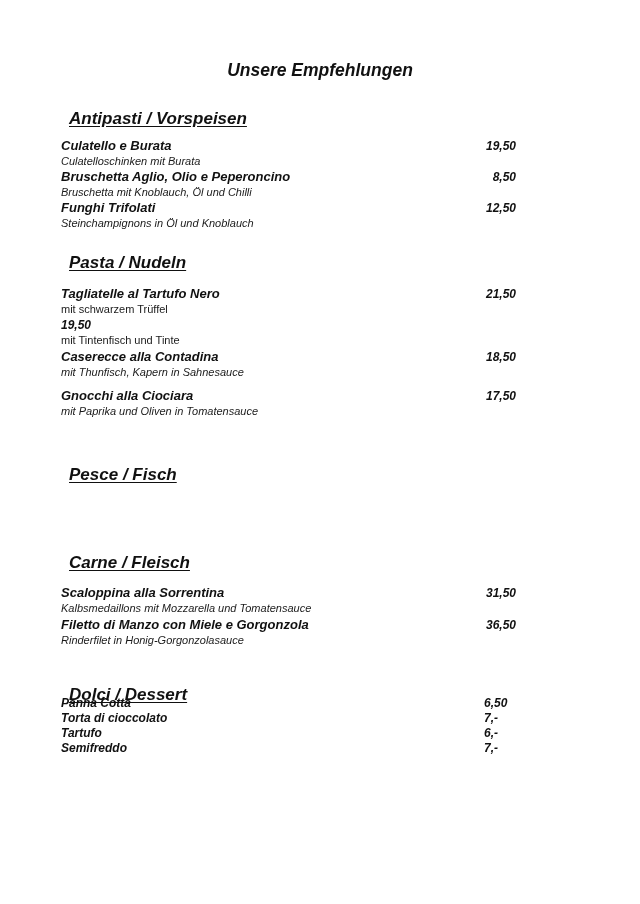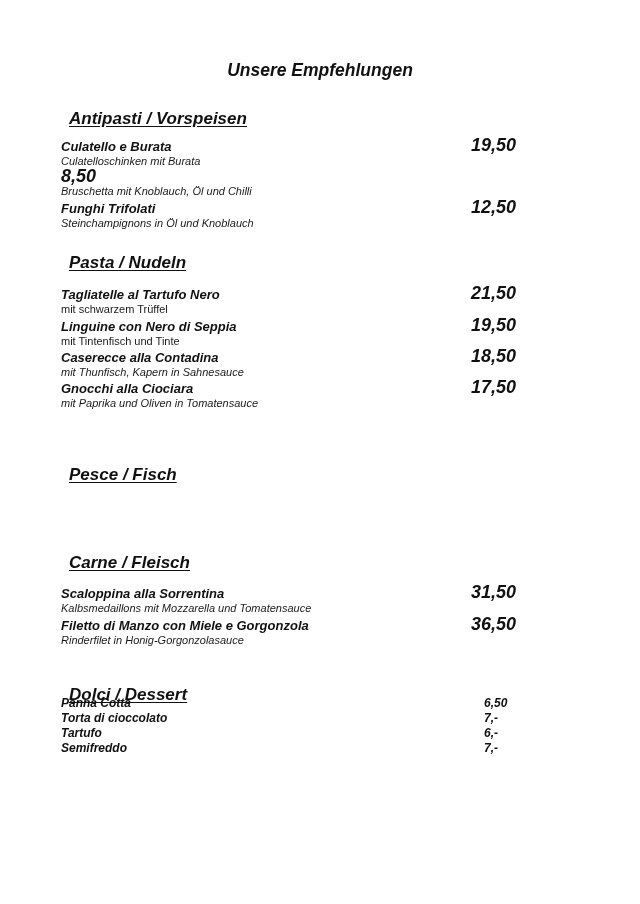--- a/index.html
+++ b/index.html
@@ -13,21 +13,21 @@
   }
   .section-heading {
     position: absolute; left: 61px; font-size: 17px; font-weight: bold; font-style: italic;
     text-decoration: underline; text-underline-offset: 2px; margin: 8px;
   }
   .dish {
     position: absolute; left: 61px; width: 455px;
   }
   .dish-row { display: flex; justify-content: space-between; align-items: baseline; }
   .dish-name { font-size: 13px; font-weight: bold; font-style: italic; line-height: 15px; }
-  .dish-price { font-size: 18px; font-weight: bold; font-style: italic; line-height: 15px; text-align: center; }
+  .dish-price { font-size: 12px; font-weight: bold; font-style: italic; line-height: 15px; text-align: center; }
   .dish-desc { font-size: 11px; line-height: 15px; font-style: italic; color: #1a1a1a; }
   .dish-desc.upright { font-style: normal; }
   .dessert {
     position: absolute; left: 61px; width: 460px;
   }
   .dessert-row { display: flex; font-size: 12px; font-weight: bold; font-style: italic; line-height: 15px; }
   .dessert-name { width: 423px; }
   .dessert-price { }
 </style>
 </head>
@@ -38,20 +38,21 @@
 <h2 class="section-heading" style="top:101px">Antipasti / Vorspeisen</h2>
 <div class="dish" style="top:138px">
   <div class="dish-row">
       <span class="dish-name">Culatello e Burata</span>
       <span class="dish-price">19,50</span>
     </div>
   <div class="dish-desc">Culatelloschinken mit Burata</div>
 </div>
 <div class="dish" style="top:169px">
   <div class="dish-row">
+      <span class="dish-name">Bruschetta Aglio, Olio e Peperoncino</span>
       <span class="dish-price">8,50</span>
     </div>
   <div class="dish-desc">Bruschetta mit Knoblauch, Öl und Chilli</div>
 </div>
 <div class="dish" style="top:200px">
   <div class="dish-row">
       <span class="dish-name">Funghi Trifolati</span>
       <span class="dish-price">12,50</span>
     </div>
   <div class="dish-desc">Steinchampignons in Öl und Knoblauch</div>
@@ -60,33 +61,32 @@
 <h2 class="section-heading" style="top:245px">Pasta / Nudeln</h2>
 <div class="dish" style="top:286px">
   <div class="dish-row">
       <span class="dish-name">Tagliatelle al Tartufo Nero</span>
       <span class="dish-price">21,50</span>
     </div>
   <div class="dish-desc upright">mit schwarzem Trüffel</div>
 </div>
 <div class="dish" style="top:318px">
   <div class="dish-row">
-      <span class="dish-name">Linguine con Nero di Seppia</span>
       <span class="dish-price">19,50</span>
     </div>
   <div class="dish-desc upright">mit Tintenfisch und Tinte</div>
 </div>
 <div class="dish" style="top:349px">
   <div class="dish-row">
       <span class="dish-name">Caserecce alla Contadina</span>
       <span class="dish-price">18,50</span>
     </div>
   <div class="dish-desc">mit Thunfisch, Kapern in Sahnesauce</div>
 </div>
-<div class="dish" style="top:380px">
+<div class="dish" style="top:388px">
   <div class="dish-row">
       <span class="dish-name">Gnocchi alla Ciociara</span>
       <span class="dish-price">17,50</span>
     </div>
   <div class="dish-desc">mit Paprika und Oliven in Tomatensauce</div>
 </div>
 
 <h2 class="section-heading" style="top:457px">Pesce / Fisch</h2>
 <div class="dish" style="top:495px">
 </div>

